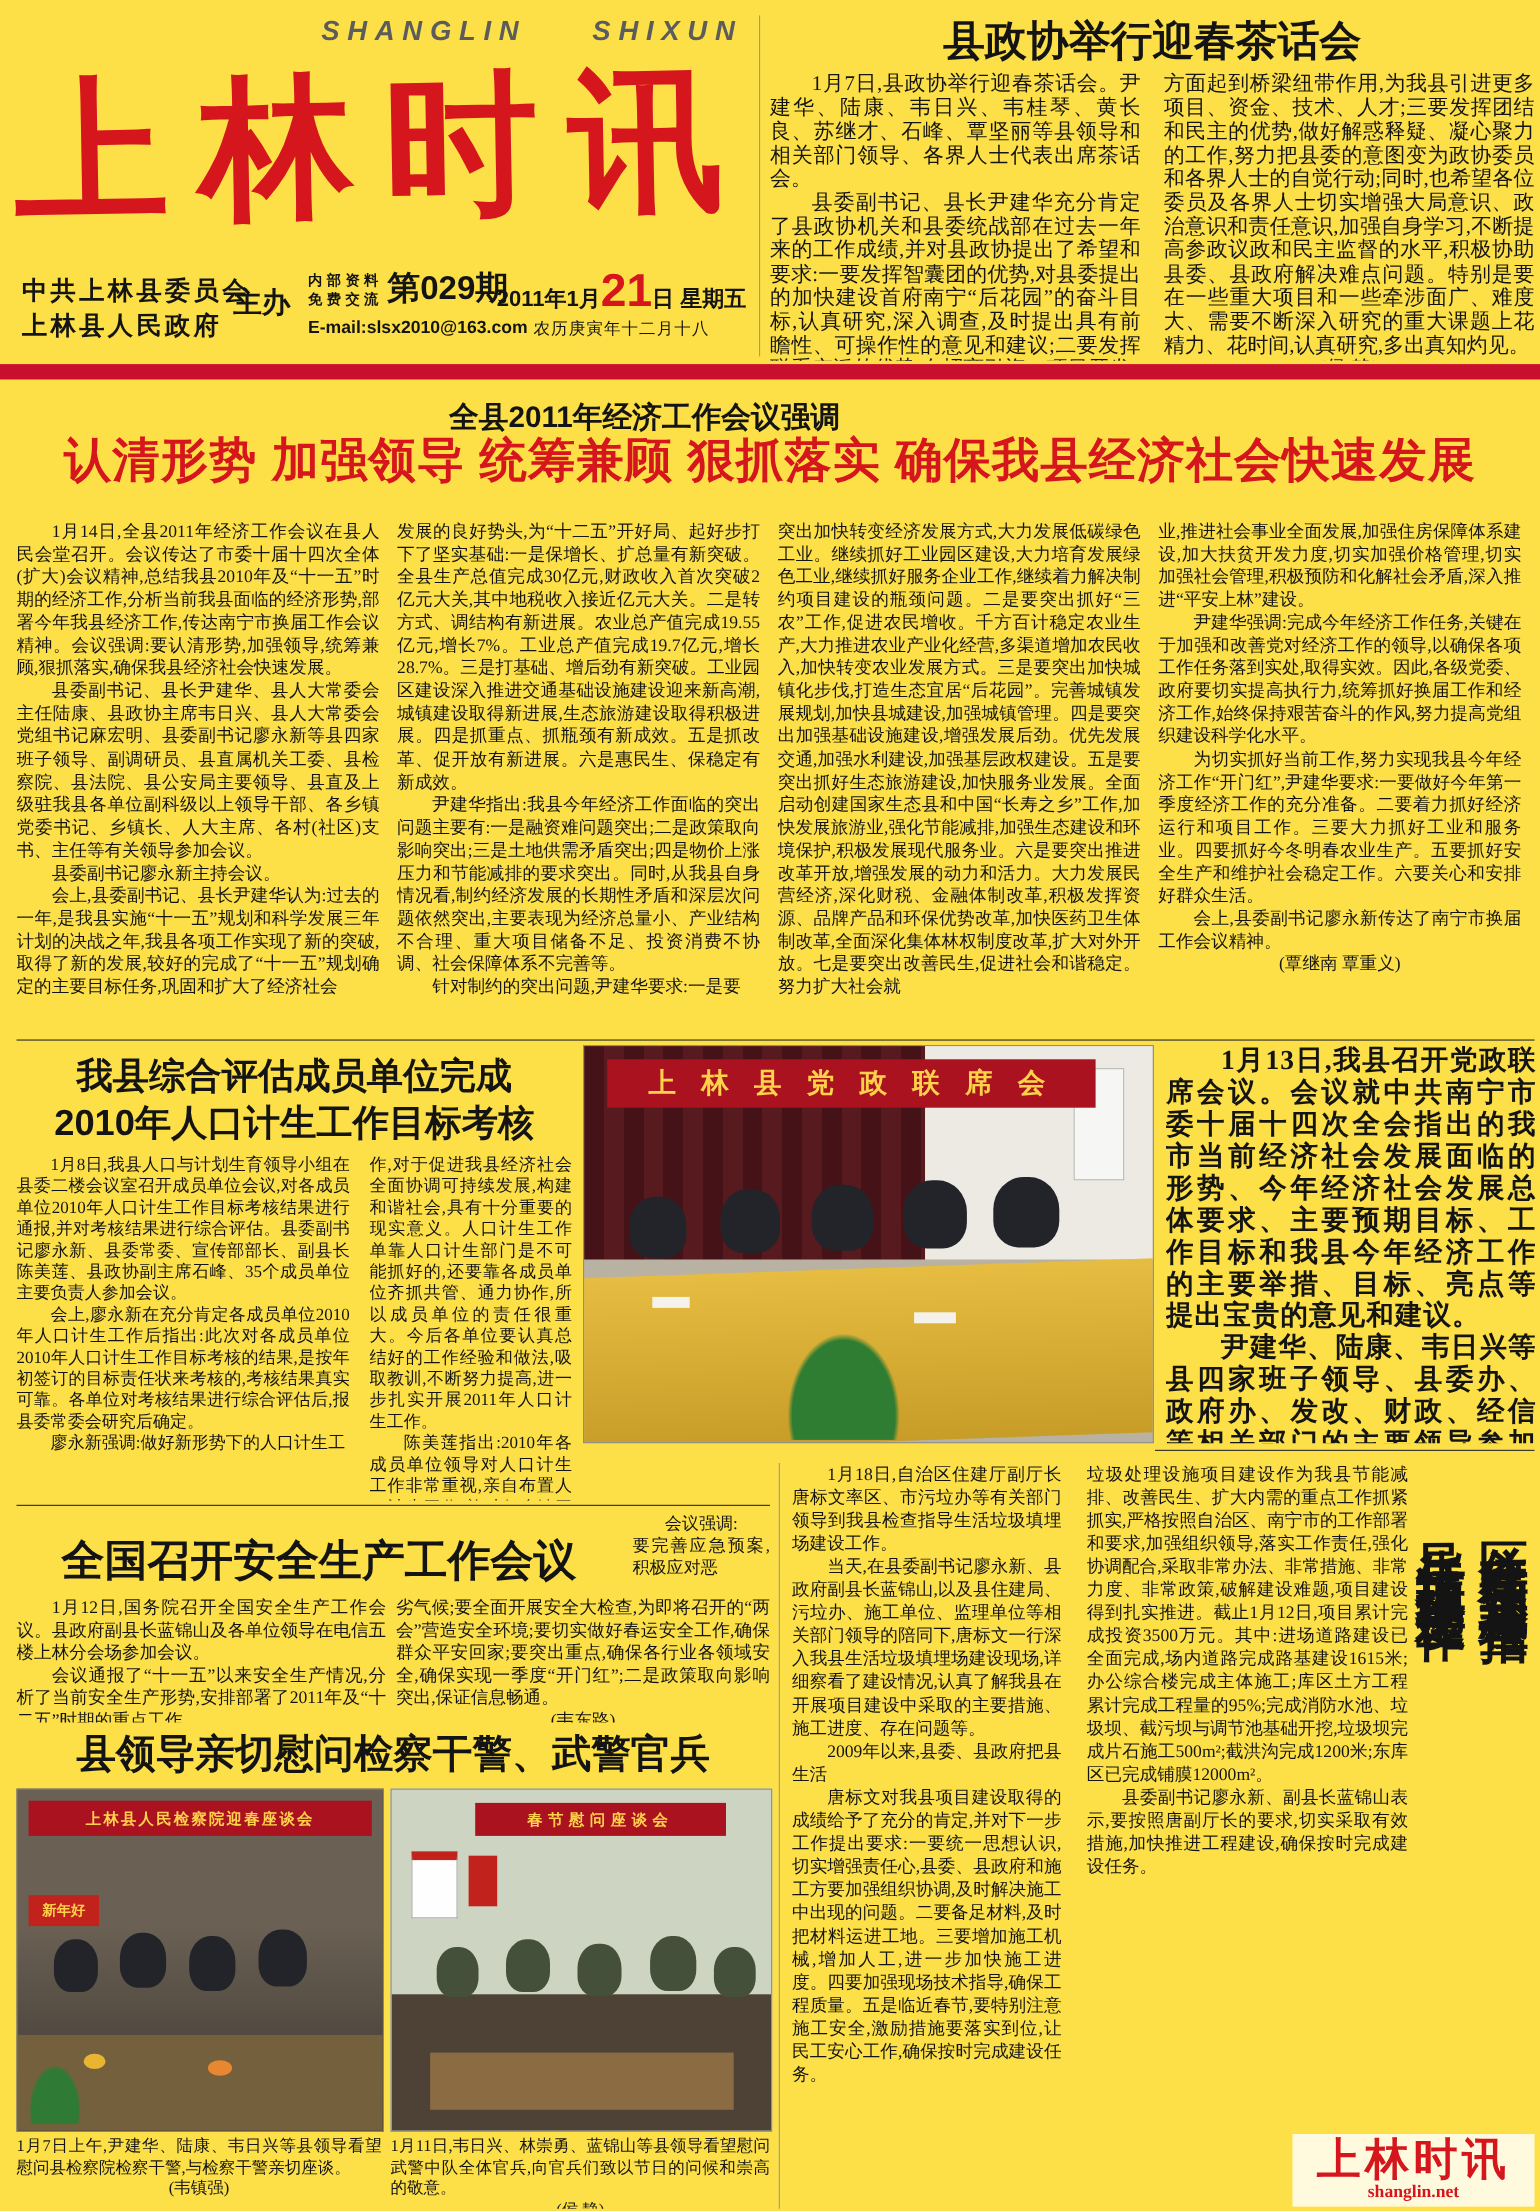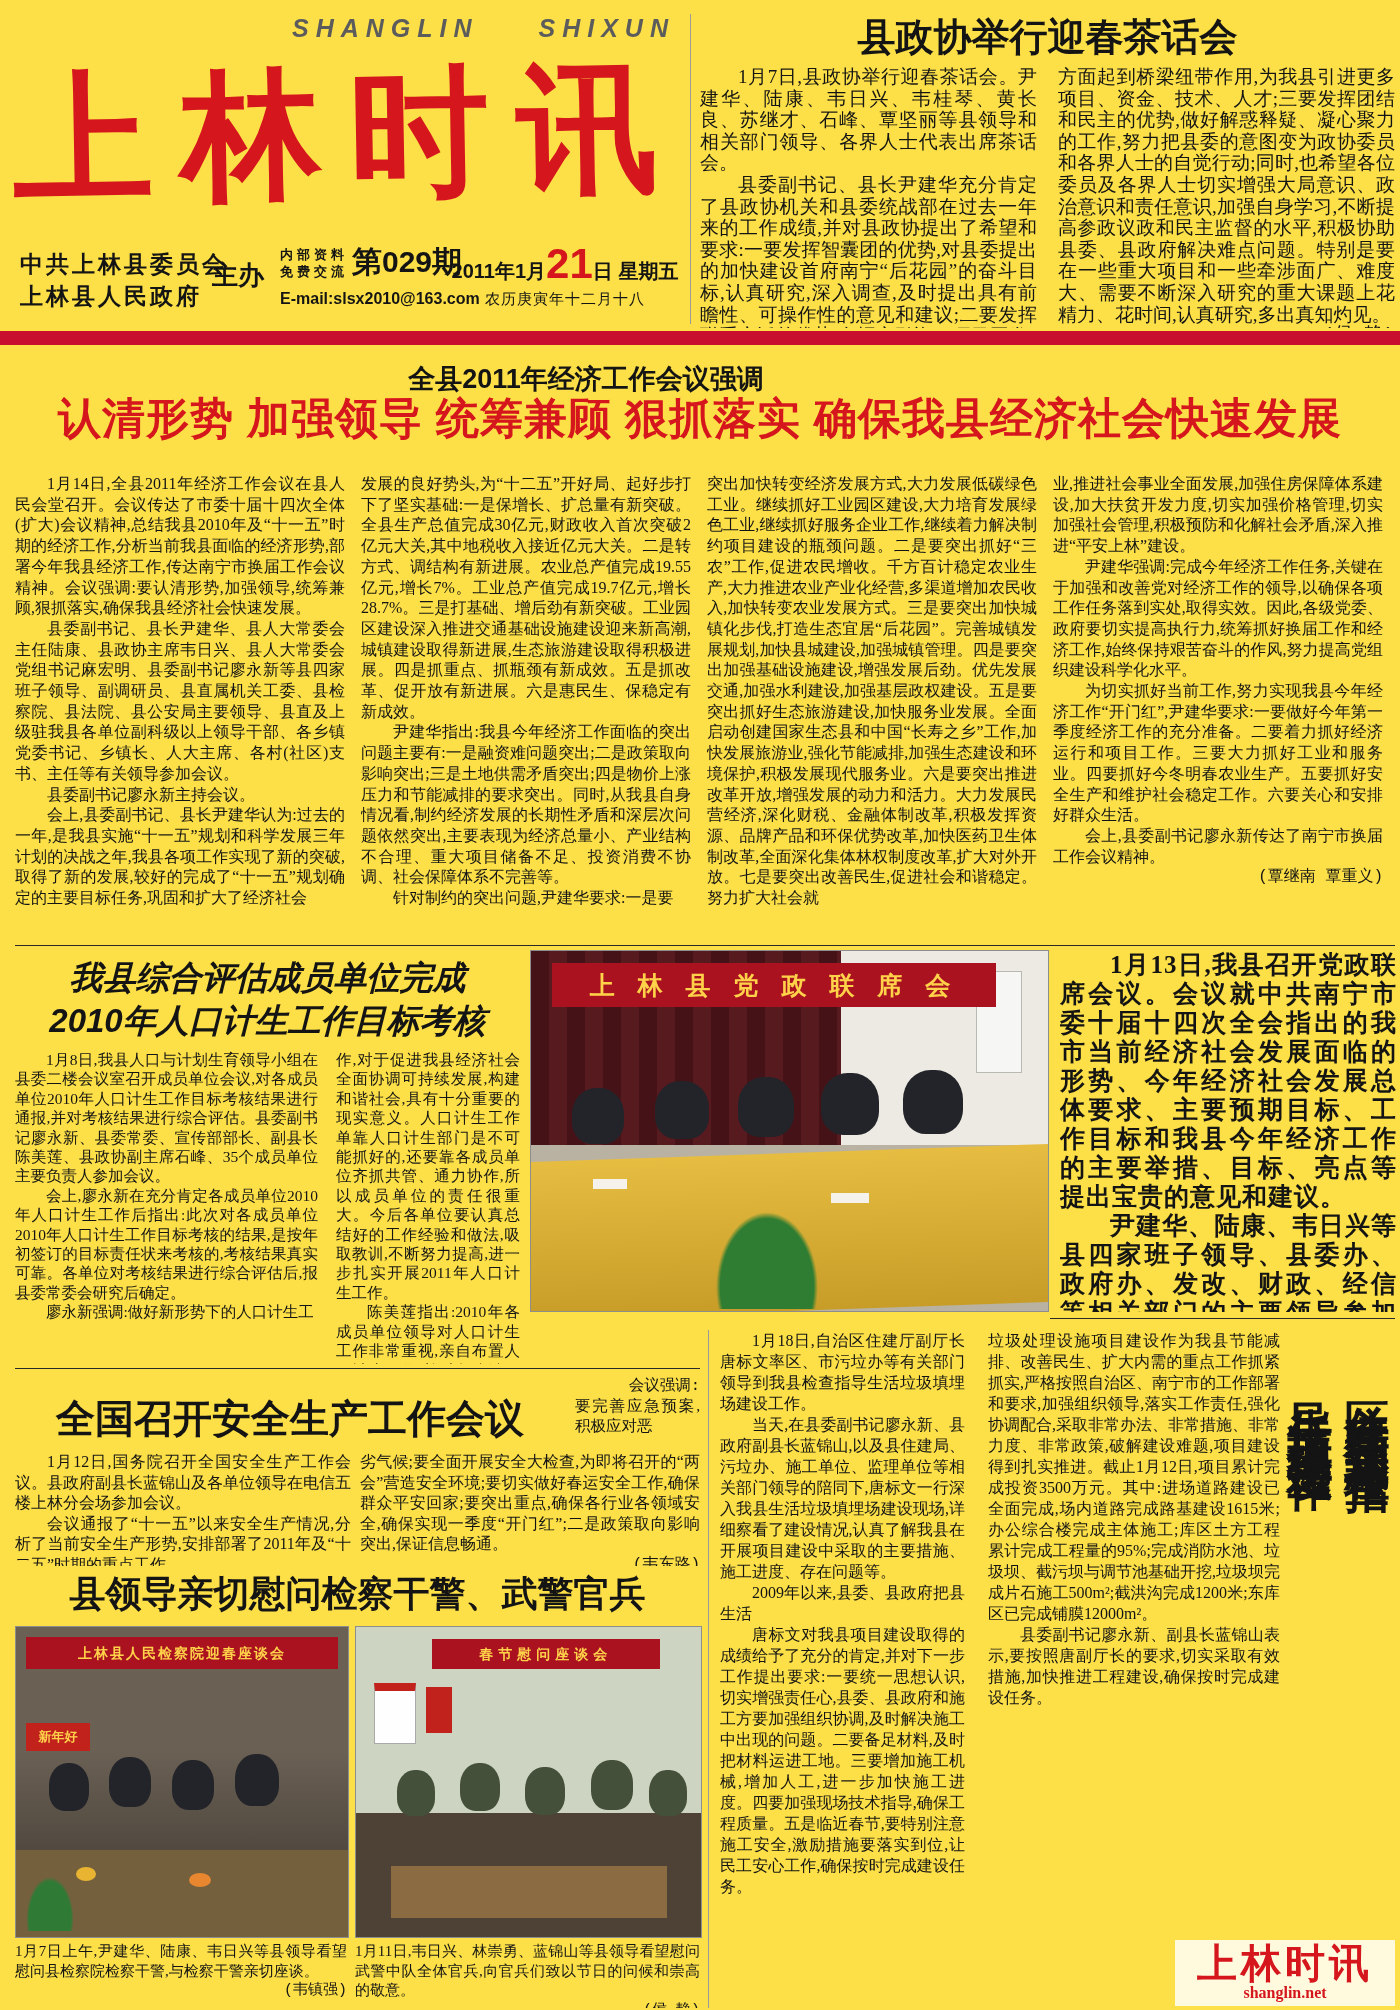--- a/index.html
+++ b/index.html
@@ -3,21 +3,21 @@
 <meta charset="utf-8">
 <style>
   html,body{margin:0;padding:0;background:#777;}
   #page{position:relative;width:1400px;height:2010px;margin:0 auto;background:#fde047;
         font-family:"Liberation Serif","DejaVu Serif",serif;color:#141414;overflow:hidden;}
   .abs{position:absolute;}
   .sans{font-family:"Liberation Sans","DejaVu Sans",sans-serif;}
   .txt{text-align:justify;overflow:hidden;}
   .txt p{margin:0;text-indent:2em;}
   .txt p.noind{text-indent:0;}
-  .txt p.ar{text-align:right;font-family:Liberation Mono, monospace;}
+  .txt p.ar{text-align:center;}
   .center{text-align:center;}
   .red{color:#d5161d;}
   .rule-h{background:#2a2a2a;height:1px;}
   .rule-v{background:#9a9a9a;width:1px;}
 
   
   #roman-title{left:292px;top:14px;width:420px;color:#5c5c5c;font-style:italic;
                font-weight:bold;font-size:25px;letter-spacing:7px;word-spacing:46px;}
   #paper-title{left:8px;top:34px;width:682px;height:202px;font-size:140px;line-height:202px;
                font-weight:bold;letter-spacing:28px;text-align:center;transform:rotate(-1deg);}
@@ -38,21 +38,21 @@
 
   
   #red-band{left:0;top:331px;width:1400px;height:14px;background:#c8102e;}
 
   
   #kicker{left:0;top:361px;width:1172px;font-size:27px;font-weight:bold;}
   #main-headline{left:0;top:390px;width:1400px;font-size:43px;font-weight:bold;letter-spacing:1px;}
   .main-col{top:474px;width:330px;height:466px;font-size:16px;line-height:20.7px;}
 
   
-  #s2-headline{left:15px;top:956px;width:505px;font-size:33px;line-height:43px;font-weight:bold;font-style:italic;}
+  #s2-headline{left:15px;top:956px;width:505px;font-size:33px;line-height:43px;font-weight:bold;}
   .s2-col{top:1050px;height:314px;font-size:15.5px;line-height:19.4px;}
   #jm-col{left:1060px;top:950px;width:337px;height:362px;font-size:25px;line-height:29px;
           font-weight:600;letter-spacing:1px;}
 
   
   .photo{overflow:hidden;border:1px solid #8d8d8d;}
   .banner{position:absolute;background:#ab1220;color:#ffd24a;text-align:center;
           font-family:"Liberation Sans","DejaVu Sans",sans-serif;font-weight:bold;}
   .pp{position:absolute;background:#23242a;border-radius:46% 46% 38% 38%;}
   #photoA{left:530px;top:950px;width:517px;height:360px;background:#b9b2a2;}

